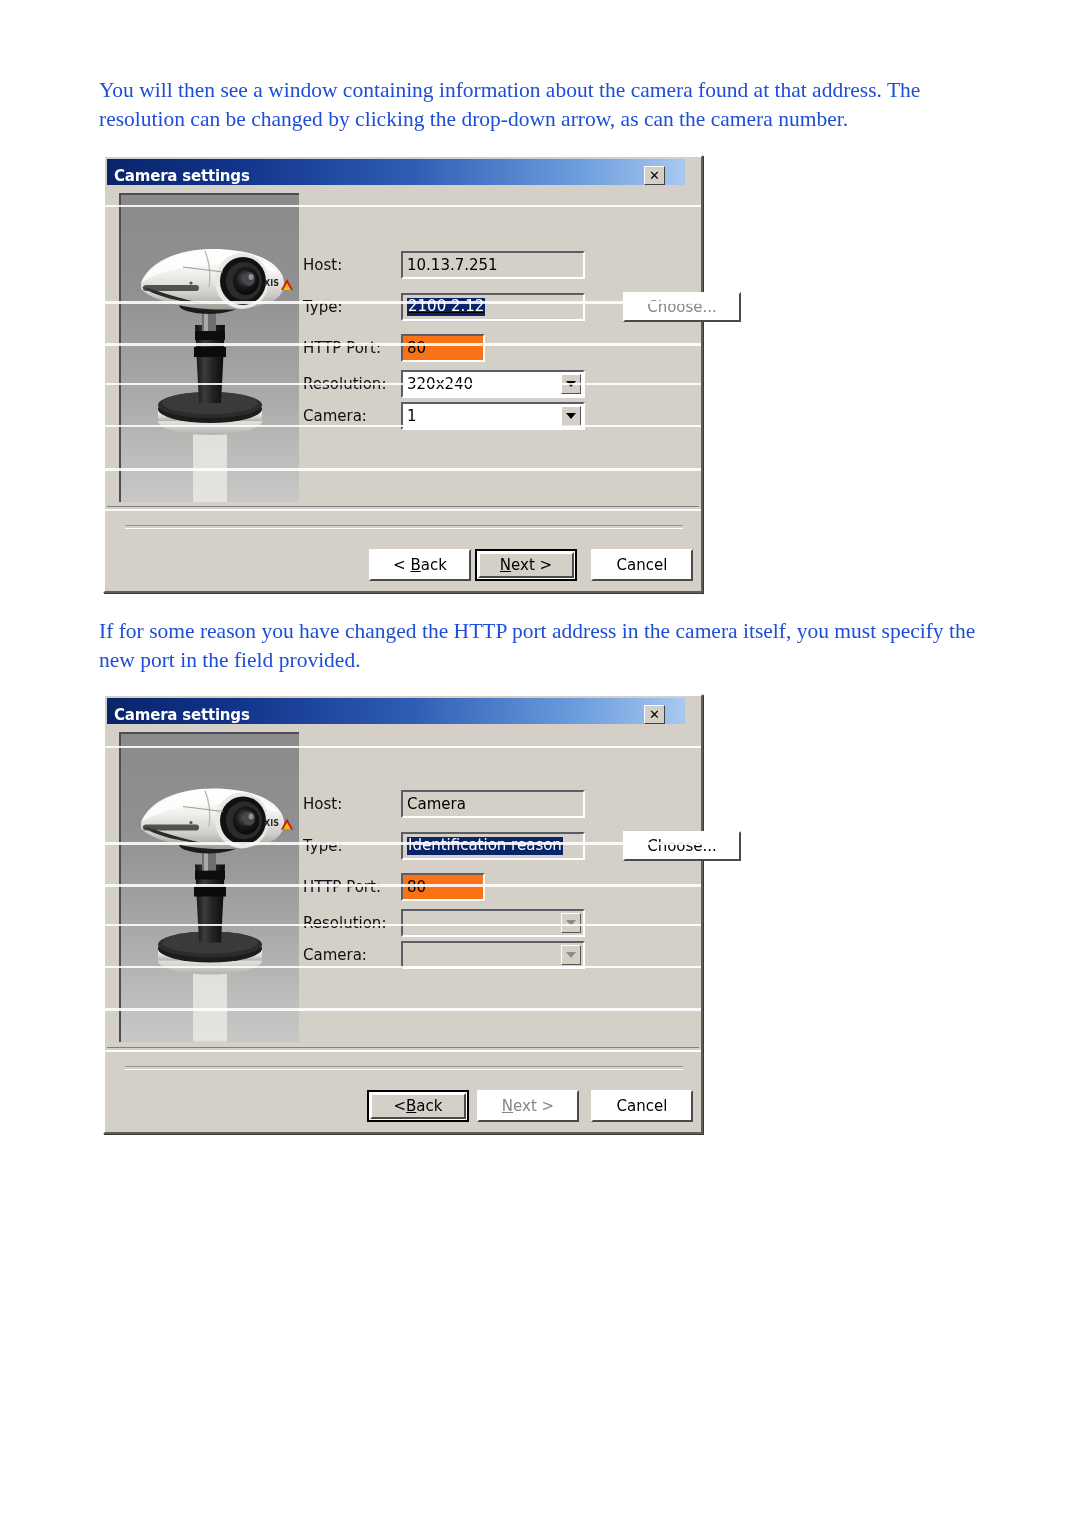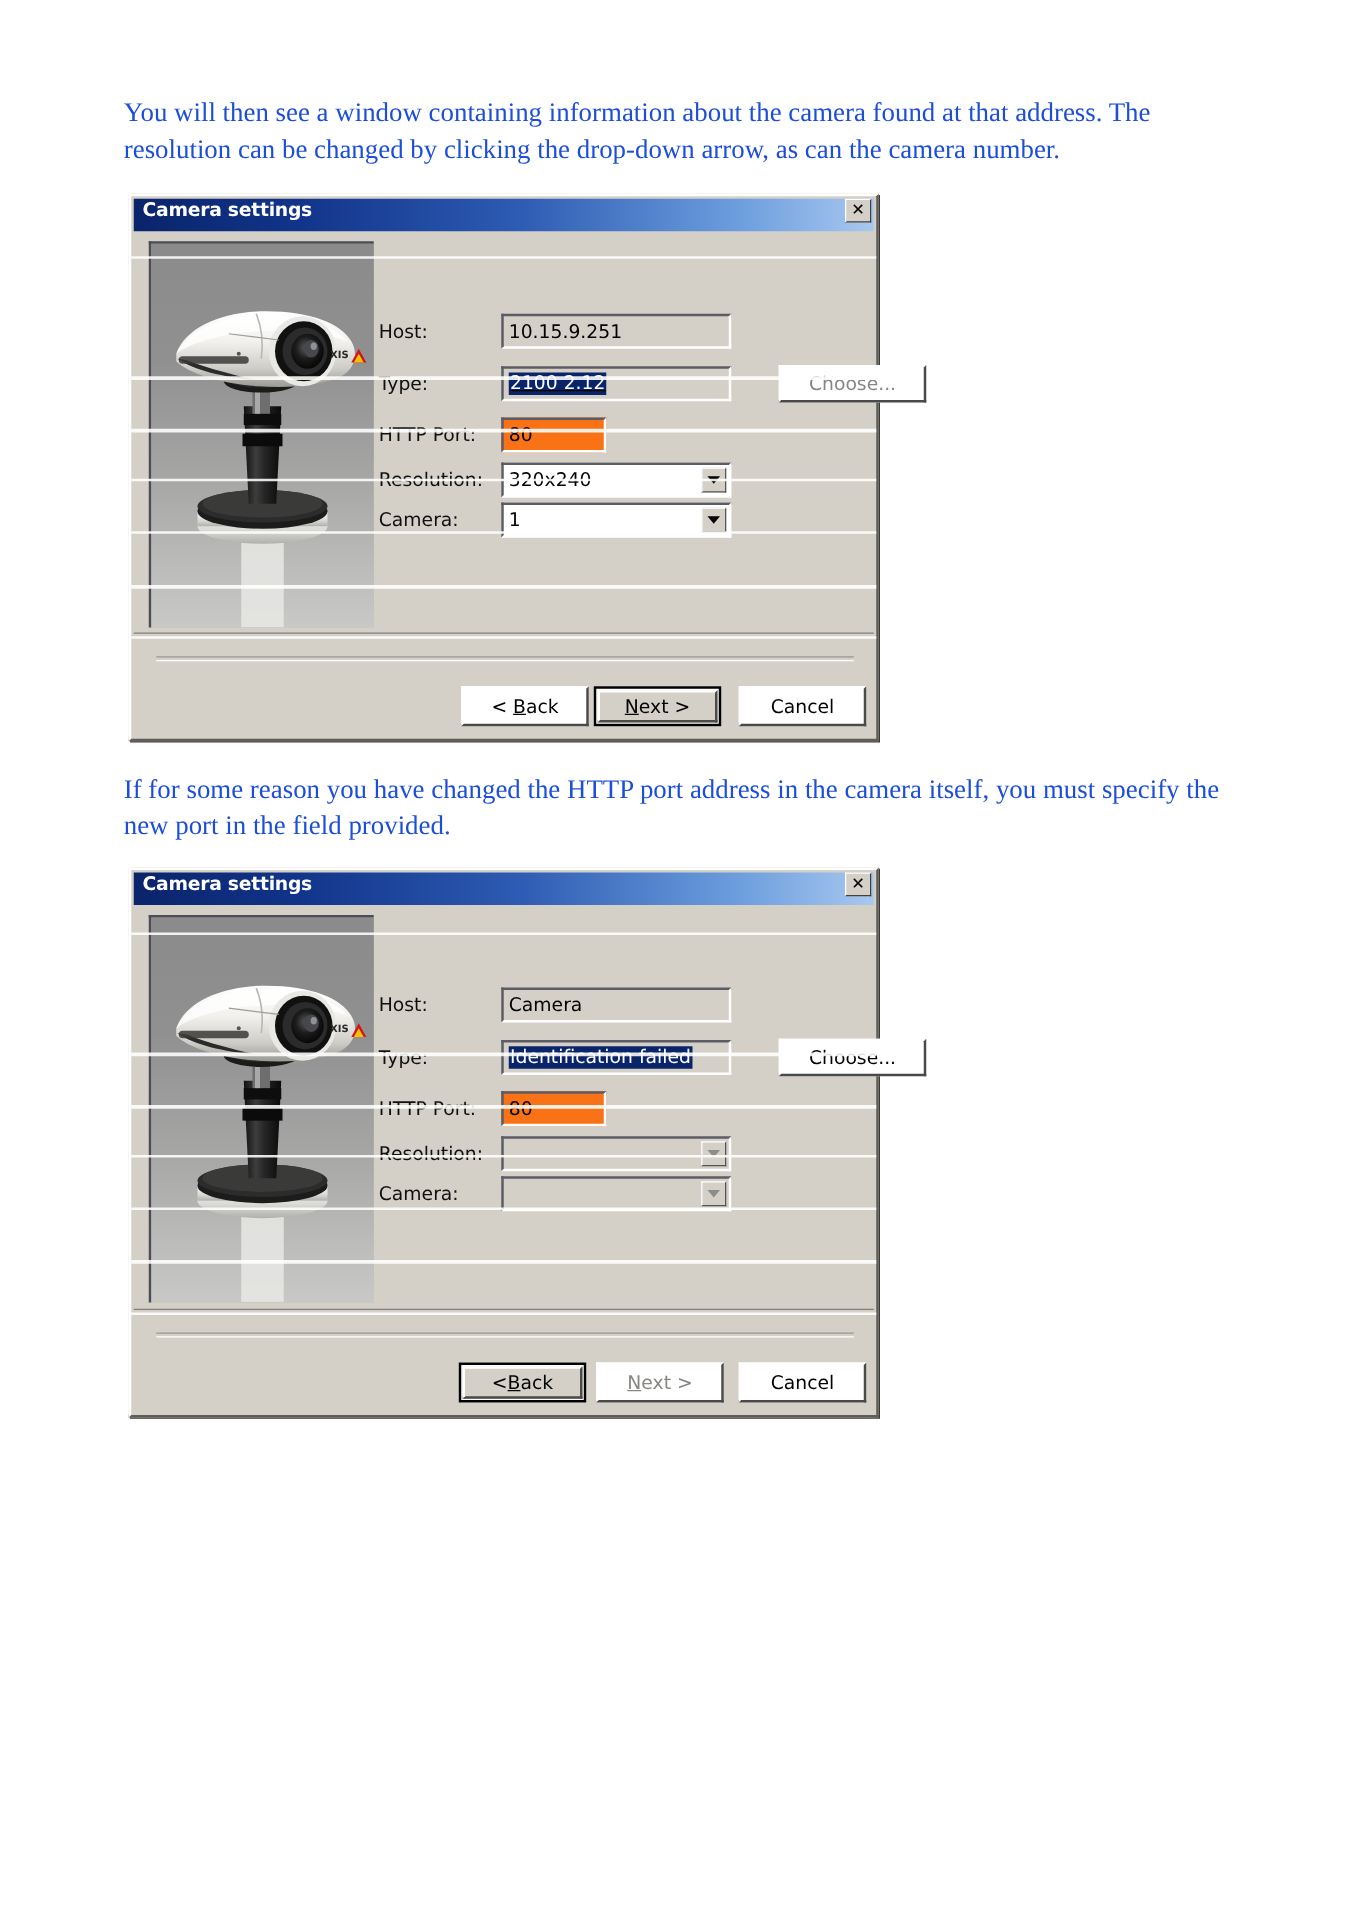--- a/index.html
+++ b/index.html
@@ -40,25 +40,25 @@
     border-right: 2px solid #5f5d57;
     border-bottom: 2px solid #5f5d57;
     box-sizing: border-box;
     box-shadow: 1px 1px 0 #3a3a36;
   }
   #dialog-1 { top: 155px; height: 438px; }
   #dialog-2 { top: 694px; height: 440px; }
 
   .titlebar {
     height: 26px;
-    margin: 2px 2px 0 2px;
+    margin: 2px 16px 0 2px;
     background: linear-gradient(to right, #0a246a 0%, #11348a 22%, #2e5bb3 52%, #6d9ede 82%, #a8c8ef 100%);
     display: flex;
-    align-items: flex-start;
-    padding: 0 2px 0 7px;
+    align-items: flex-end;
+    padding: 0 20px 0 7px;
     box-sizing: border-box;
   }
   .title-text {
     color: #ffffff;
     font-family: "DejaVu Sans", sans-serif;
     font-weight: bold;
     font-size: 15px;
     letter-spacing: -0.2px;
     flex: 1;
     white-space: nowrap;
@@ -372,21 +372,21 @@
           <text x="143" y="91" font-family="DejaVu Sans, sans-serif" font-size="8" font-weight="bold" fill="#2a2a2a">XIS</text>
           <polygon points="166,84 172,95 160,95" fill="#d4121a"></polygon>
           <polygon points="166,88 170,95 162,95" fill="#f2c200"></polygon>
         </svg>
       </div>
 
       <div class="form">
 
         <div class="field-row" style="top:62px;">
           <div class="fld-label">Host:</div>
-          <div class="textbox readonly" style="width:184px;">10.15.9.251</div>
+          <div class="textbox readonly" style="width:184px;">10.13.7.251</div>
         </div>
 
         <div class="field-row" style="top:104px;">
           <div class="fld-label">Type:</div>
           <div class="textbox readonly" style="width:184px;text-decoration:underline;">
             <span class="sel-text">2100 2.12</span>
           </div>
           <div class="btn disabled choose-btn" style="left:320px; top:0;">Choose...</div>
         </div>
 
@@ -497,21 +497,21 @@
       <div class="form">
 
         <div class="field-row" style="top:62px;">
           <div class="fld-label">Host:</div>
           <div class="textbox readonly" style="width:184px;">Camera</div>
         </div>
 
         <div class="field-row" style="top:104px;">
           <div class="fld-label">Type:</div>
           <div class="textbox readonly" style="width:184px;">
-            <span class="sel-text">Identification failed</span>
+            <span class="sel-text">Identification reason</span>
           </div>
           <div class="btn choose-btn" style="left:320px; top:0;">
             <span>Choose...</span>
           </div>
         </div>
 
         <div class="field-row" style="top:145px;">
           <div class="fld-label">HTTP Port:</div>
           <div class="textbox" style="width:84px;">80</div>
         </div>

